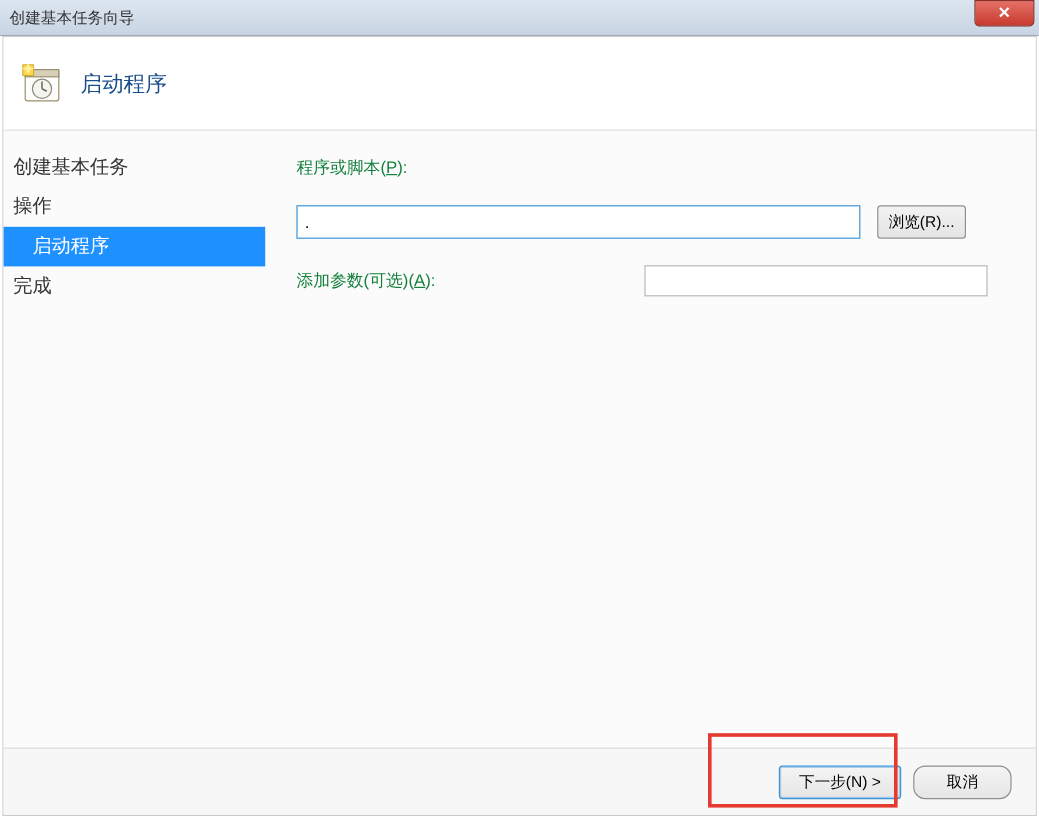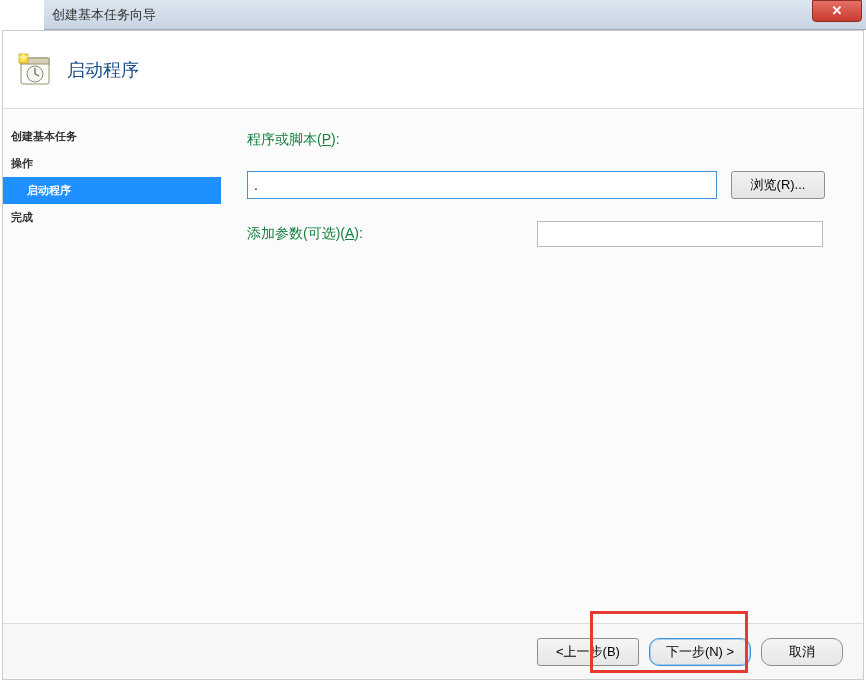--- a/index.html
+++ b/index.html
@@ -18,21 +18,20 @@
       position: relative;
     }
     .titlebar {
       height: 30px;
       background: linear-gradient(to bottom, #dce6f0, #c8d4e2);
       border-bottom: 1px solid #a0aab8;
       display: flex;
       align-items: center;
       justify-content: space-between;
       padding-left: 8px;
-      margin-left: 44px;
     }
     .titlebar-text {
       color: #333;
       font-size: 13px;
     }
     .close-btn {
       width: 50px;
       height: 22px;
       background: linear-gradient(to bottom, #e67066, #c83a2f);
       border: 1px solid #8b2e24;
@@ -82,22 +81,21 @@
       top: 78px;
       left: 0;
       right: 0;
       bottom: 56px;
       background: #fbfbfb;
       display: flex;
     }
     .sidebar {
       width: 218px;
       padding-top: 14px;
-      font-size: 11px;
-      font-weight: bold;
+      font-size: 16px;
     }
     .sidebar-item {
       padding: 6px 0 6px 8px;
       color: #333;
       cursor: pointer;
     }
     .sidebar-item.indent { padding-left: 24px; }
     .sidebar-item.selected {
       background: #1e90ff;
       color: #fff;
@@ -122,21 +120,21 @@
     .program-input {
       width: 470px;
       height: 28px;
       border: 1px solid #3d93d6;
       padding: 0 6px;
       font-family: inherit;
       font-size: 14px;
       outline: none;
     }
     .browse-btn {
-      width: 94px;
+      width: 74px;
       height: 28px;
       margin-left: 14px;
       background: linear-gradient(to bottom, #f2f2f2, #e4e4e4);
       border: 1px solid #8e8e8e;
       border-radius: 3px;
       font-family: inherit;
       font-size: 13px;
       cursor: pointer;
     }
     .param-row .row-label {
@@ -249,23 +247,20 @@
             <span>添加参数(可选)(</span><span class="ul">A</span><span>):</span>
           </span>
           <input type="text" class="param-input" value="" style="">
         </div>
 
 
       </div>
     </div>
 
     <div class="footer">
-      <button class="nav-btn">
-        <span>&lt;上一步(B)</span>
-      </button>
       <button class="nav-btn primary">
         <span>下一步(N) &gt;</span>
       </button>
       <button class="nav-btn">
         <span>取消</span>
       </button>
     </div>
 
     <div class="highlight-box"></div>
 

